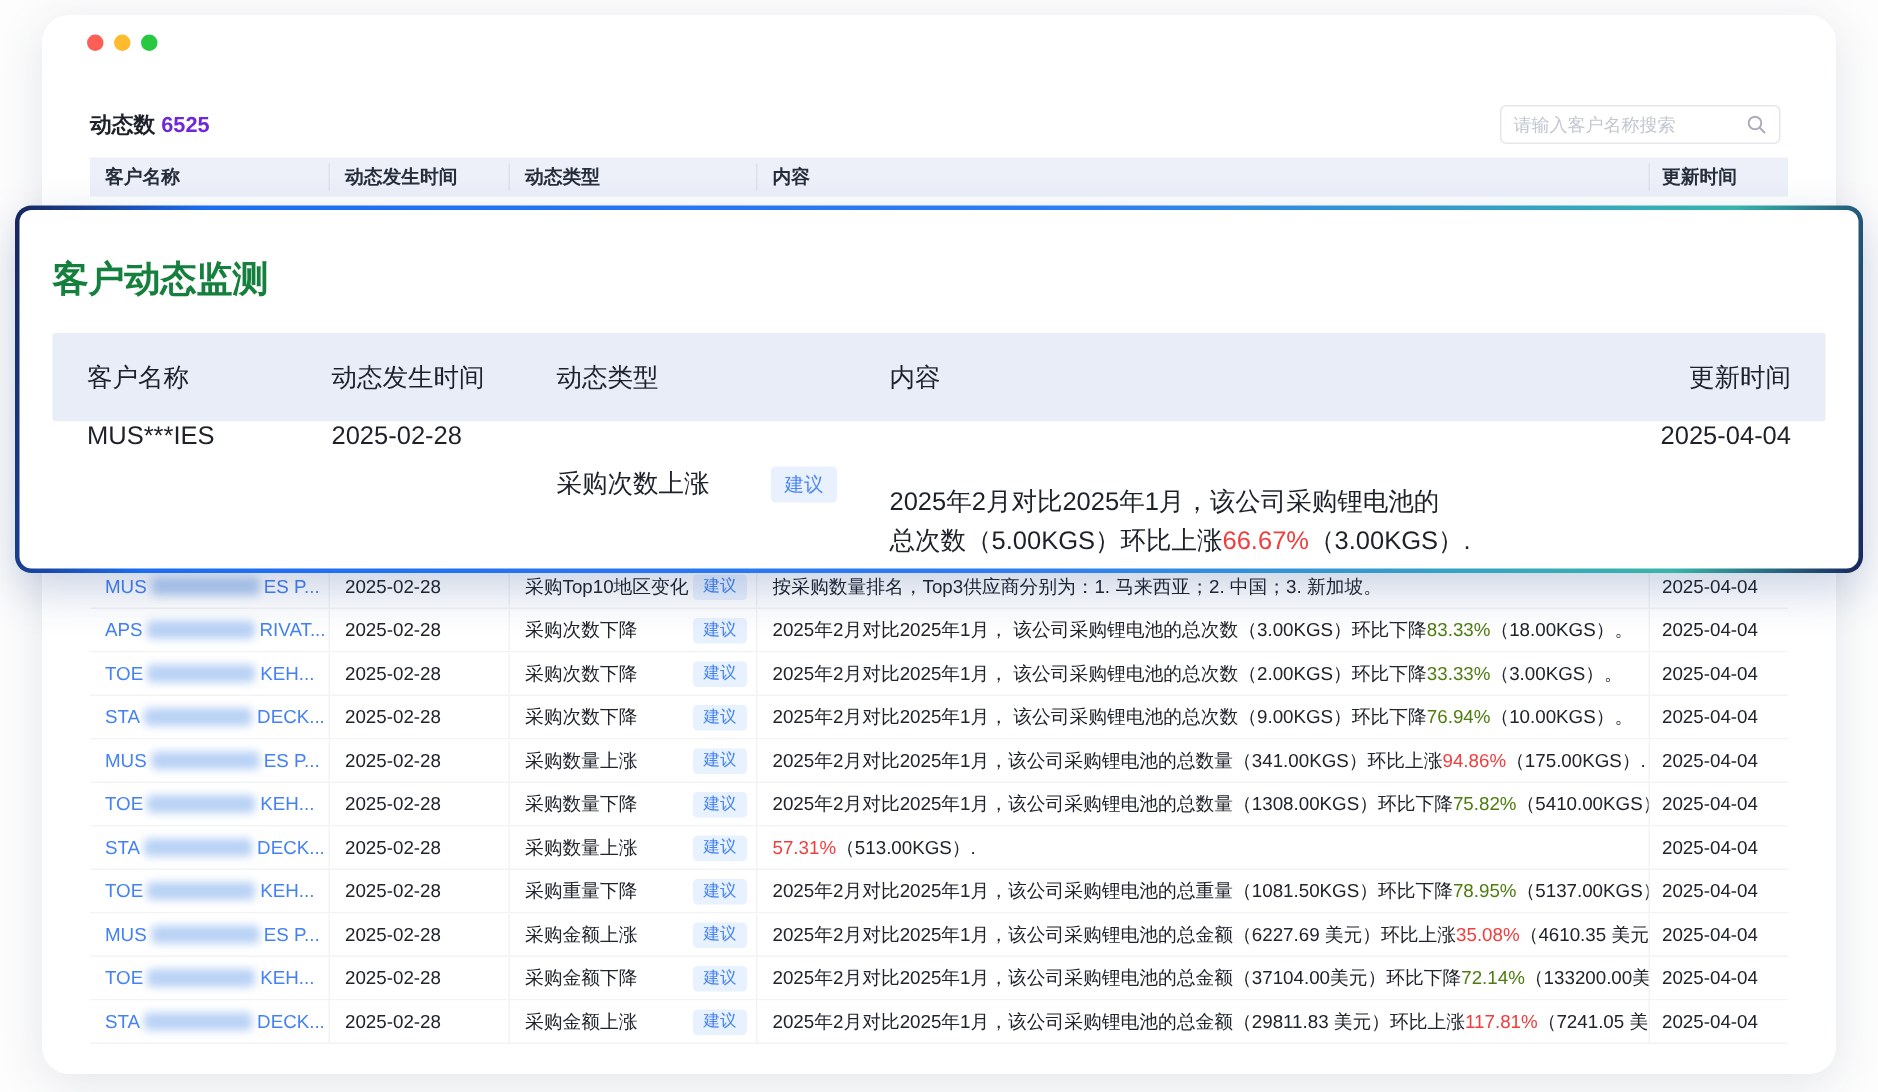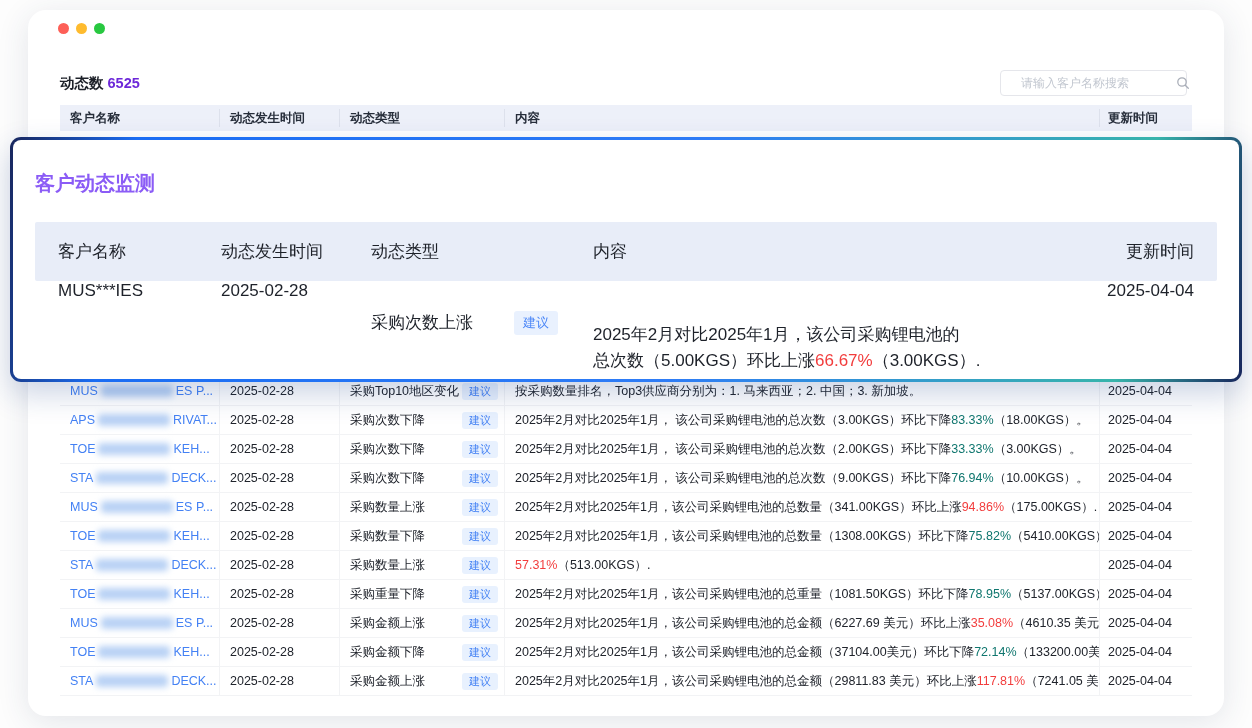--- a/index.html
+++ b/index.html
@@ -10,48 +10,48 @@
   .window { position:absolute; left:28px; top:10px; width:1196px; height:706px;
     background:#fff; border-radius:18px; box-shadow:0 6px 32px rgba(40,60,90,.12); }
   .traffic { position:absolute; top:13px; left:30px; display:flex; gap:7px; }
   .traffic .dot { width:11px; height:11px; border-radius:50%; }
 
   
   .bar { position:absolute; top:58px; left:32px; right:32px; height:30px; }
   .bar .count-wrap { position:absolute; left:0; top:6px; font-size:14.5px; font-weight:bold; color:#1d2129; }
   .bar .count-num { color:#6d28d9; margin-left:4px; }
   .search { position:absolute; right:5px; top:2px; width:187px; height:26px; border:1px solid #e5e6eb;
-    border-radius:4px; background:#fff; display:flex; align-items:center; padding:0 20px; }
+    border-radius:4px; background:#fff; display:flex; align-items:center; padding:0 8px; }
   .search input { flex:1; border:none; outline:none; font-size:12px; color:#4e5969; font-family:inherit; }
   .search input::placeholder { color:#c2c7d0; }
   .search svg { flex:none; }
 
   
   .table { position:absolute; left:32px; top:95px; width:1132px; }
   .thead { display:flex; height:26px; background:#edf0f9; align-items:center; font-size:12.5px; font-weight:bold; color:#272e3b; }
   .thead .cell { border-right:1px solid #dde1ec; height:18px; line-height:18px; }
   .thead .cell:last-child { border-right:none; }
   .cell { padding-left:10px; overflow:hidden; white-space:nowrap; }
   .c1 { width:160px; flex:none; } .c2 { width:120px; flex:none; } .c3 { width:165px; flex:none; display:flex; align-items:center; justify-content:space-between; padding-right:6px; }
   .c4 { flex:1; } .c5 { width:92px; flex:none; padding-left:8px; }
   .spacer { height:246px; }
   .trow { display:flex; height:29px; align-items:flex-end; border-bottom:1px solid #f2f3f5; font-size:12.5px; color:#20242c; background:#fff; }
   .trow .cell { align-self:stretch; display:flex; align-items:center; border-right:1px solid #f2f3f5; }
   .trow .cell:last-child { border-right:none; }
   .name { color:#4381f4; cursor:pointer; display:flex; align-items:center; }
   .mask-blob { display:inline-block; width:72px; height:12px; border-radius:3px; background:#b9d2f5; filter:blur(3px); margin:0 3px; }
   .badge { background:#e8f1fe; color:#4381f4; font-size:11px; padding:2px 7px; border-radius:3px; line-height:13px; flex:none; }
-  .pct-up { color:#f23d3d; } .pct-down { color:#0f766e; }
+  .pct-up { color:#f23d3d; } .pct-down { color:#4d7c0f; }
 
   
   .card-border { position:absolute; left:10px; top:137px; width:1232px; height:245px; border-radius:11px; padding:3px;
     background:linear-gradient(100deg,#18265c 0%,#1b6df3 10%,#2e7cf6 55%,#38b4ab 90%,#18265c 100%);
     box-shadow:0 12px 30px rgba(25,60,130,.22); z-index:5; }
   .card { width:100%; height:100%; background:#fff; border-radius:8px; position:relative; overflow:hidden; }
-  .card-title { position:absolute; left:22px; top:30px; font-size:20px; font-weight:bold; color:#8b5cf6; }
+  .card-title { position:absolute; left:22px; top:30px; font-size:24px; font-weight:bold; color:#15803d; }
   .ov-head { position:absolute; left:22px; right:22px; top:82px; height:59px; background:#e8edf8; border-radius:2px;
     display:flex; align-items:center; font-size:17px; font-weight:500; color:#1d2129; }
   .ov-row { position:absolute; left:22px; right:22px; top:141px; height:83px; display:flex; 
     font-size:17px; color:#1d2129; background:#fff; }
   .o1 { width:163px; flex:none; padding-left:23px; } .o2 { width:150px; flex:none; padding-left:23px; }
   .o3 { width:222px; flex:none; padding-left:23px; } .o4 { flex:1; padding-left:23px; }
   .o5 { width:132px; flex:none; text-align:right; padding-right:23px; }
   .ov-row .o3 { display:flex; align-items:center; justify-content:space-between; padding-right:12px; }
   .ov-badge { background:#e9f1fe; color:#4a86f7; font-size:13px; padding:3px 9px; border-radius:3px; flex:none; }
   .ov-content { line-height:26px;margin-top:41px; }

